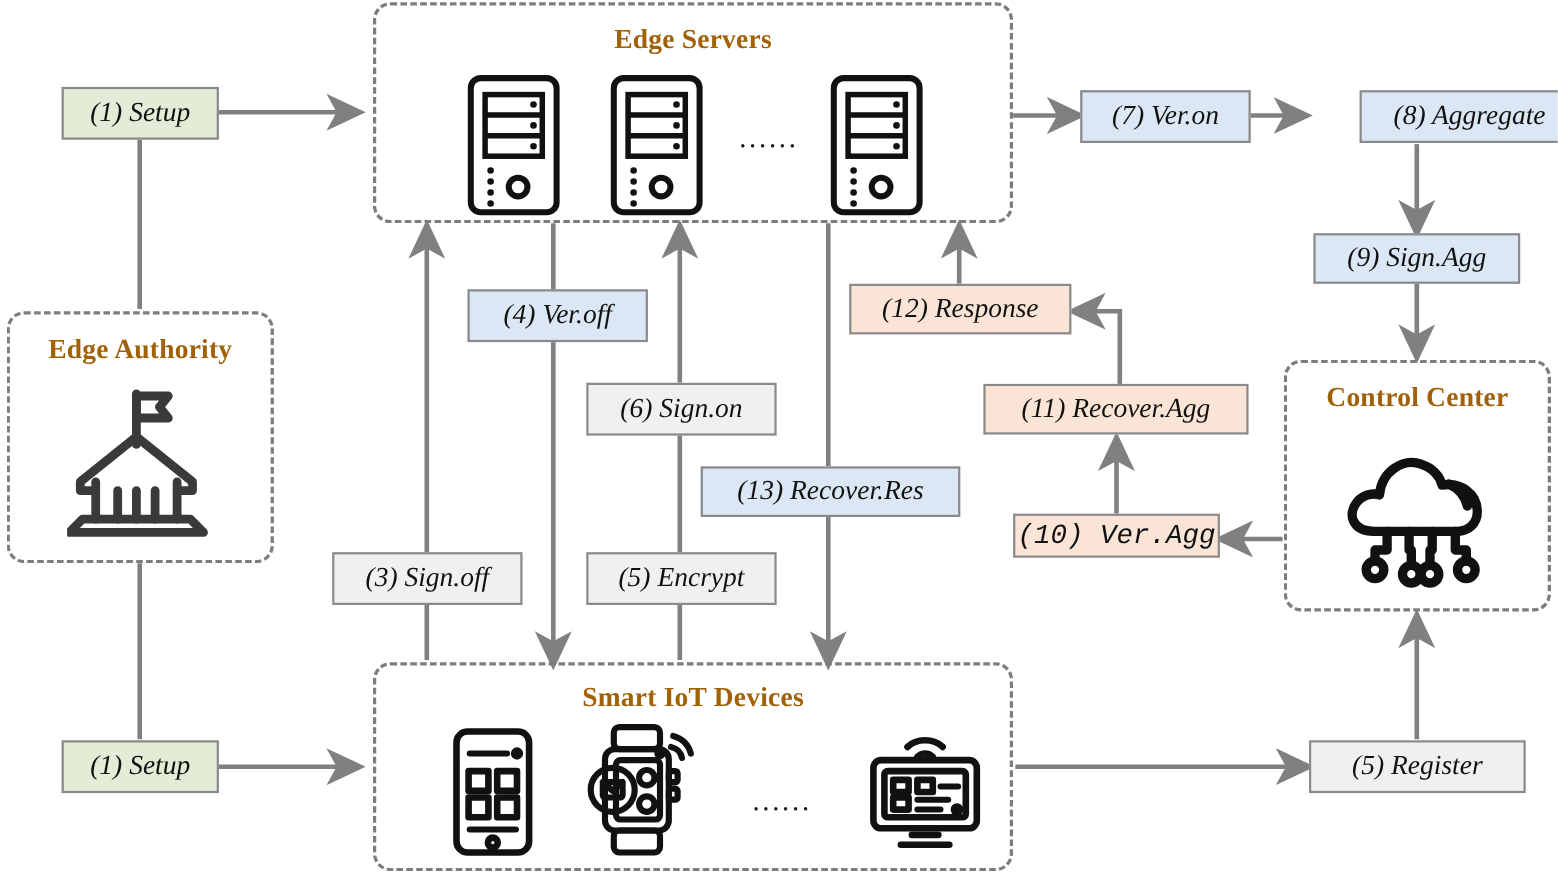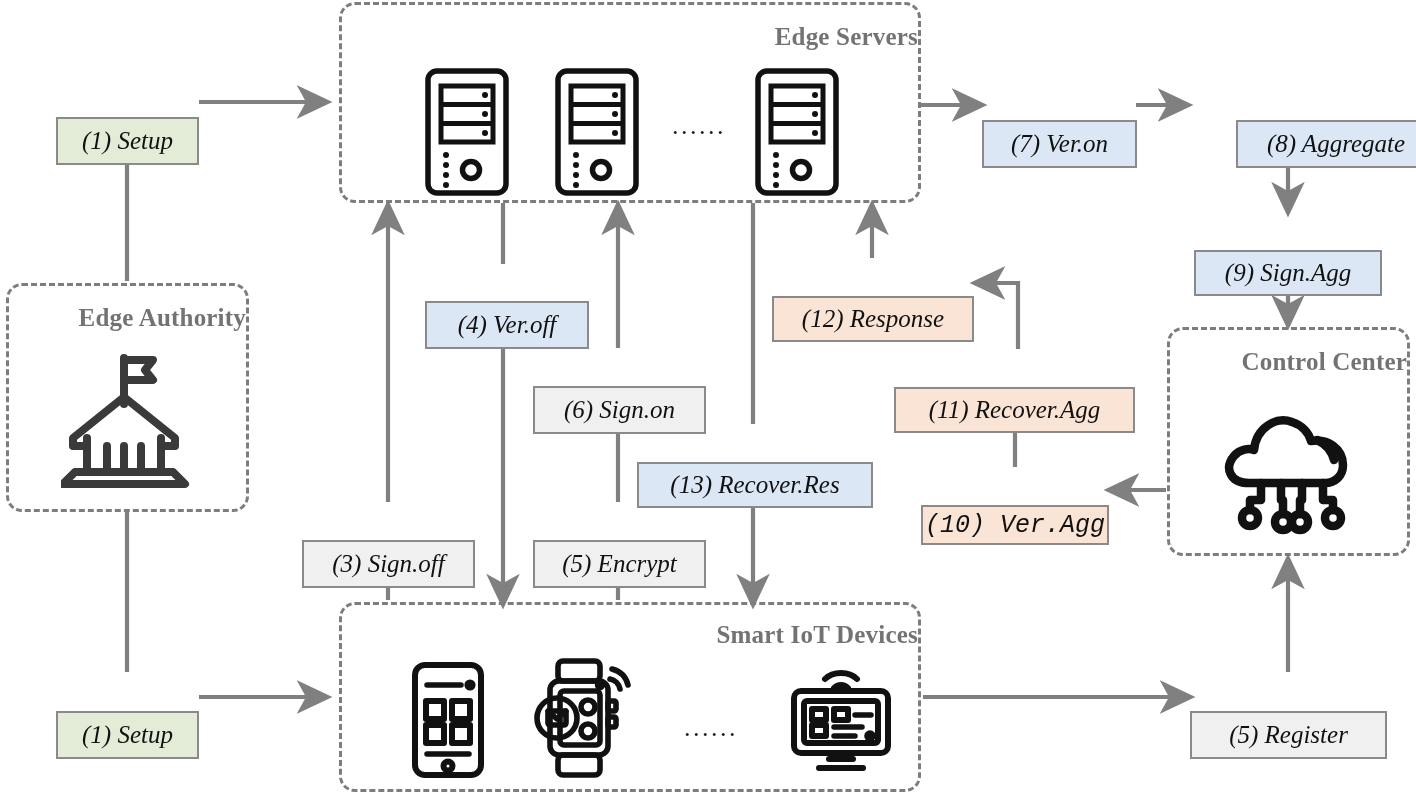--- a/index.html
+++ b/index.html
@@ -1,24 +1,24 @@
 <!DOCTYPE html>
 <html><head>
 <meta charset="utf-8">
 <style>
   html,body{margin:0;padding:0;background:#ffffff;}
   body{width:1416px;height:794px;overflow:hidden;font-family:"Liberation Serif",serif;}
   #stage{position:relative;width:1416px;height:794px;background:#fff;}
   svg#wires{position:absolute;left:0;top:0;width:1416px;height:794px;}
 
   .zone{position:absolute;border:3px dashed #7d7d7d;border-radius:16px;box-sizing:border-box;background:transparent;}
-  .zone-title{position:absolute;left:0;right:0;text-align:right;font-weight:bold;font-size:25px;color:#737373;font-family:"Liberation Serif",serif;letter-spacing:.2px;}
+  .zone-title{position:absolute;left:0;right:0;text-align:center;font-weight:bold;font-size:25px;color:#a16207;font-family:"Liberation Serif",serif;letter-spacing:.2px;}
 
   .step{position:absolute;box-sizing:border-box;border:2px solid #8a8a8a;display:flex;align-items:center;justify-content:center;
-        font-style:italic;font-size:25px;color:#111;font-family:"Liberation Serif",serif;white-space:nowrap;margin-top:38px;}
+        font-style:italic;font-size:25px;color:#111;font-family:"Liberation Serif",serif;white-space:nowrap;}
   .c-green{background:#e3ecd6;}
   .c-blue{background:#dbe7f4;}
   .c-gray{background:#f0f0f0;}
   .c-orange{background:#fae4d6;}
 
   .ico{position:absolute;}
   .dots{position:absolute;font-size:26px;letter-spacing:2.5px;color:#1a1a1a;font-family:"Liberation Serif",serif;}
 </style>
 </head>
 <body>

